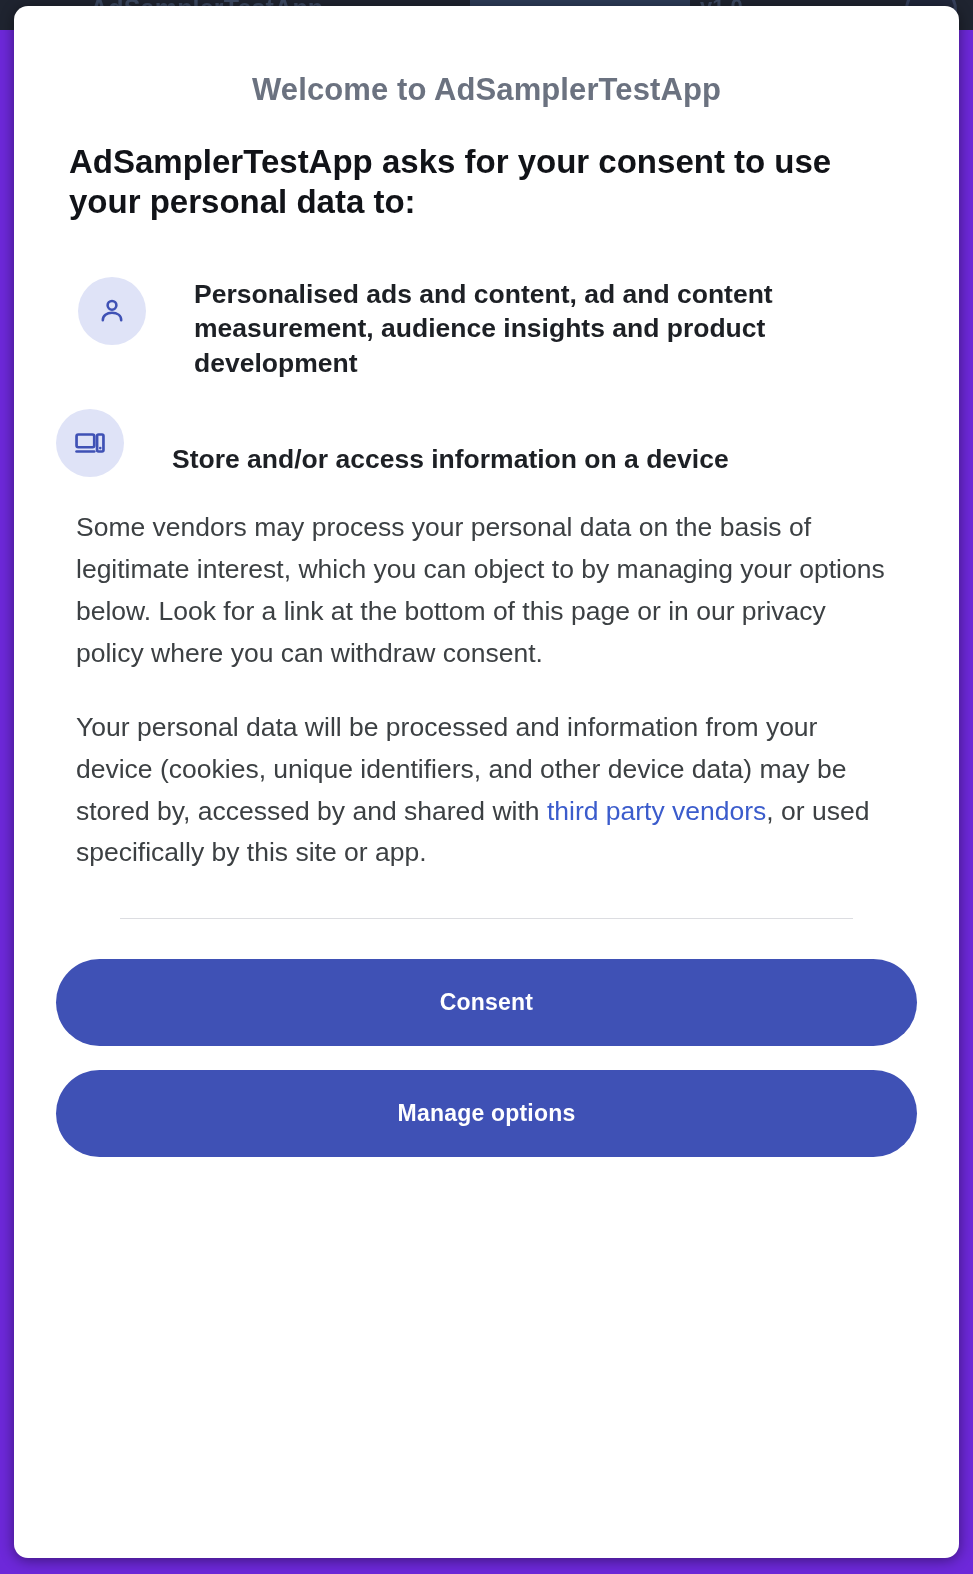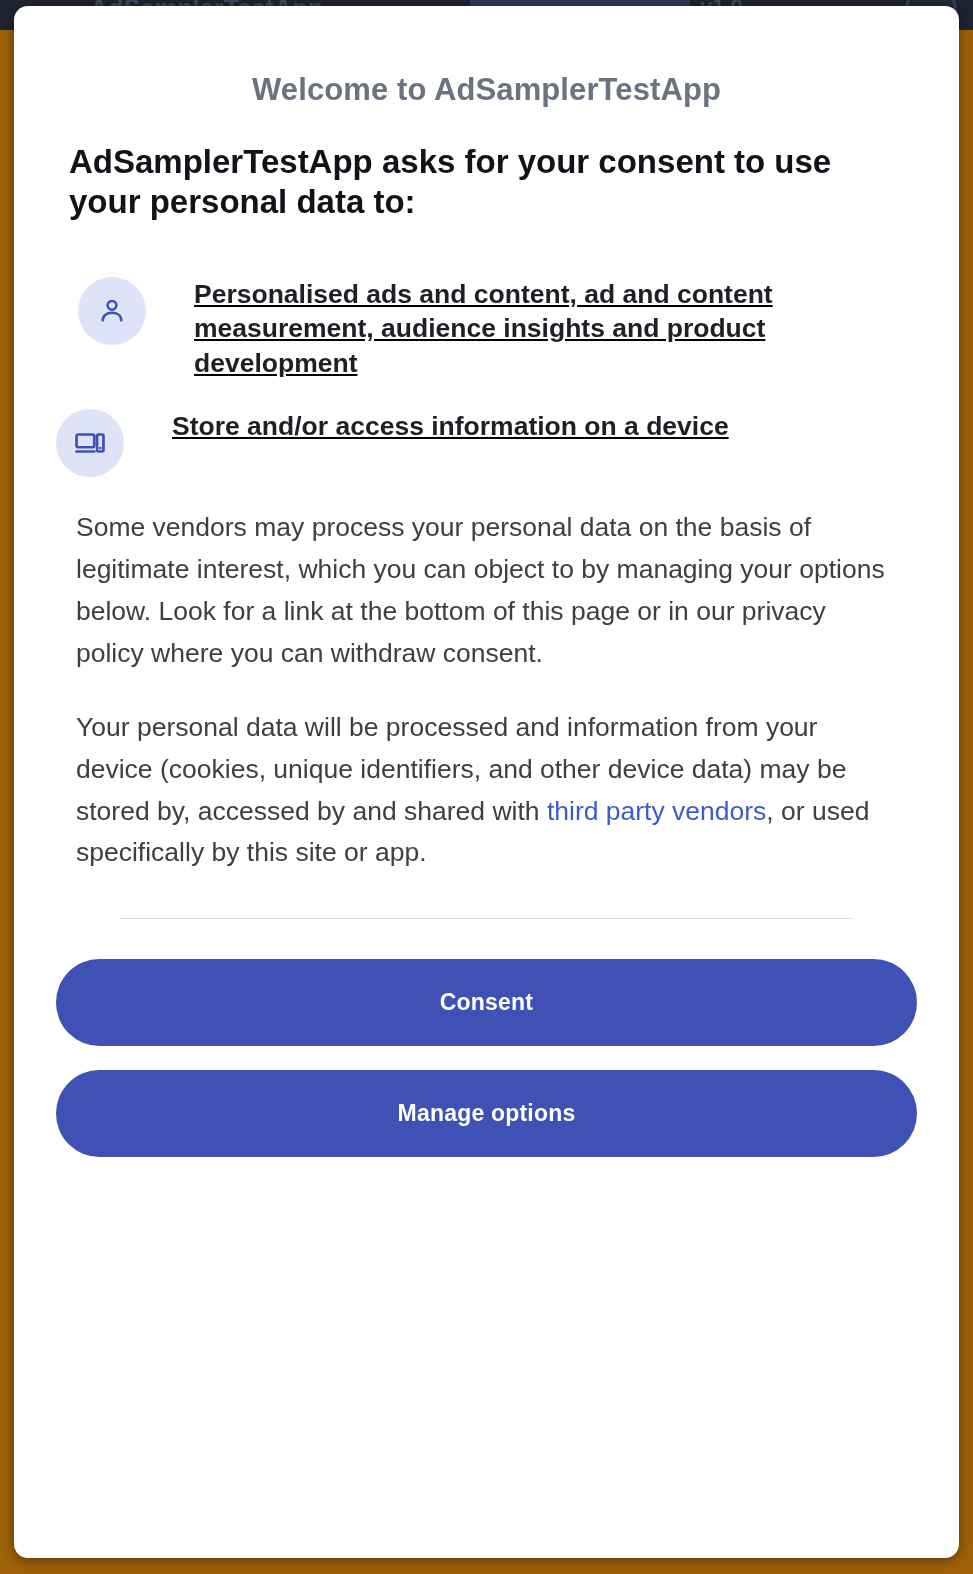--- a/index.html
+++ b/index.html
@@ -10,21 +10,21 @@
   body {
     width: 973px;
     height: 1574px;
     overflow: hidden;
     font-family: "Liberation Sans", sans-serif;
   }
   .screen {
     position: relative;
     width: 973px;
     height: 1574px;
-    background: #a16207;
+    background: #6d28d9;
     overflow: hidden;
   }
   
   .bg-app {
     position: absolute;
     top: 0; left: 0;
     width: 973px;
     height: 30px;
     background: #1f2430;
   }
@@ -92,30 +92,29 @@
     margin: 34px 55px 0 55px;
     text-align: left;
     font-size: 33px;
     line-height: 1.22;
     font-weight: bold;
     color: #111318;
   }
 
   .purposes {
     margin: 52px 0 0 0;
-    text-decoration: underline;
   }
   .purpose-row {
     display: flex;
     align-items: flex-start;
     padding: 0 60px 0 64px;
     margin-bottom: 26px;
   }
   .purpose-row.centered {
-    align-items: flex-start;
+    align-items: flex-end;
     padding-left: 42px;
   }
   .icon-circle {
     flex: 0 0 auto;
     width: 68px;
     height: 68px;
     border-radius: 50%;
     background: #dfe3f7;
     display: flex;
     align-items: center;

